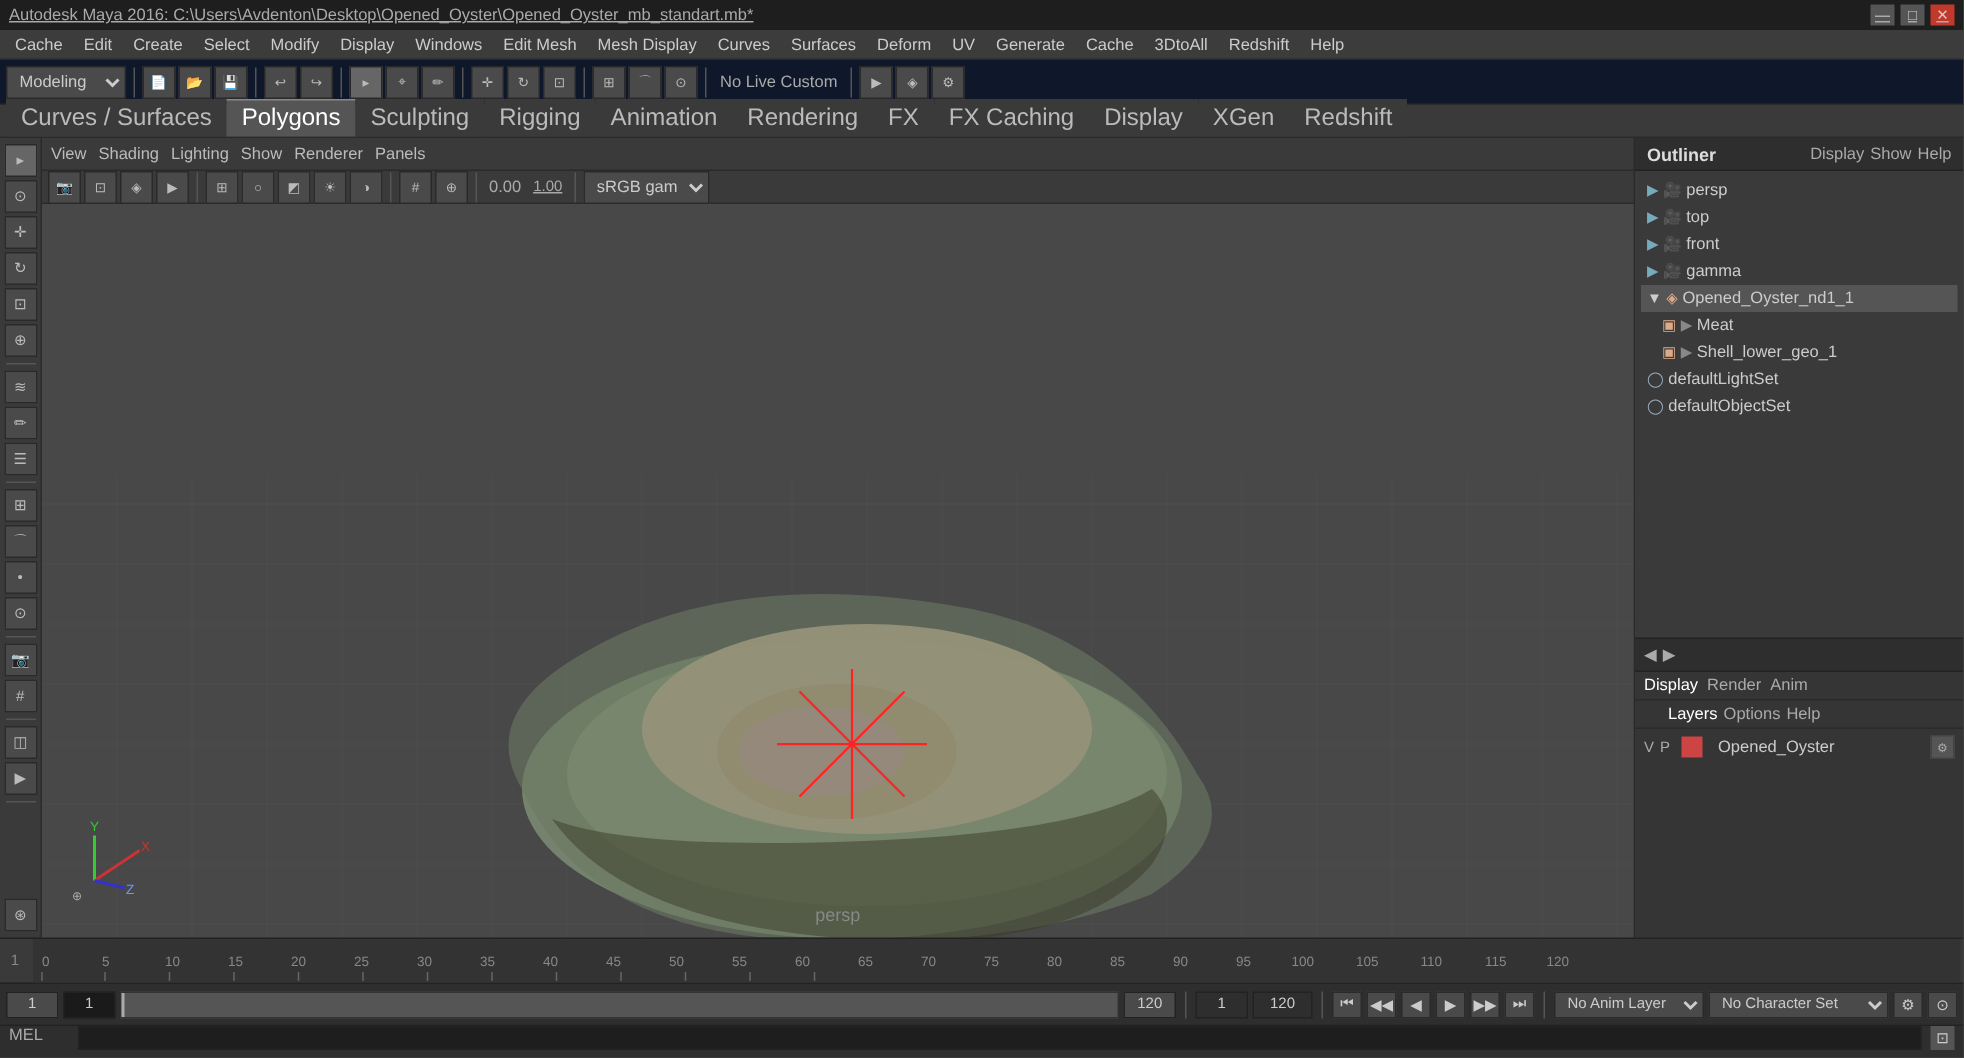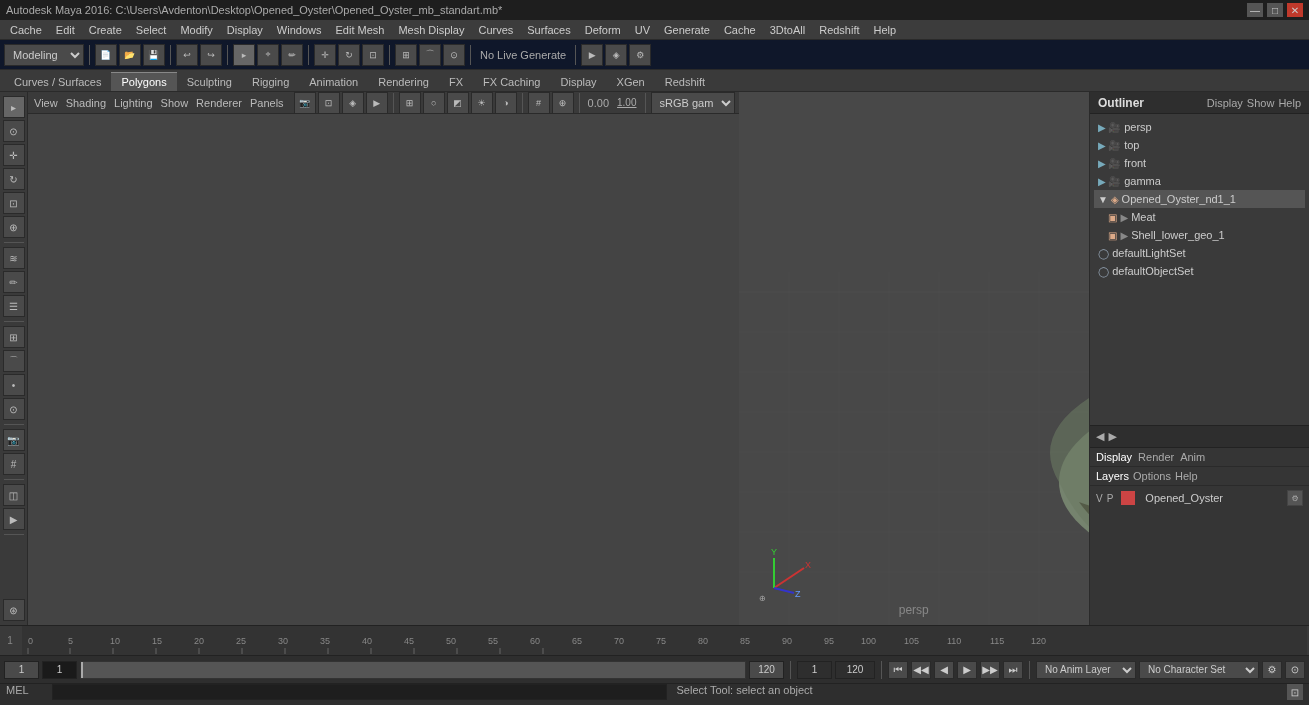--- a/index.html
+++ b/index.html
@@ -16,20 +16,21 @@
     
     #title-bar {
       height: 20px;
       background: #1e1e1e;
       display: flex;
       align-items: center;
       justify-content: space-between;
       padding: 0 6px;
       color: #aaa;
       font-size: 11px;
+      text-decoration: underline;
     }
     #title-bar .win-controls { display: flex; gap: 4px; }
     #title-bar .win-btn {
       width: 16px; height: 14px;
       background: #555; border: none; color: #ccc;
       font-size: 10px; cursor: pointer;
       display: flex; align-items: center; justify-content: center;
     }
 
     
@@ -84,21 +85,21 @@
     #tab-bar {
       height: 22px;
       background: #3a3a3a;
       display: flex;
       align-items: flex-end;
       padding: 0 4px;
       border-bottom: 1px solid #2a2a2a;
     }
     .tab {
       padding: 3px 10px;
-      font-size: 11px;
+      font-size: 16px;
       cursor: pointer;
       background: #3a3a3a;
       color: #bbb;
       border-top: 1px solid transparent;
     }
     .tab.active {
       background: #555;
       color: #fff;
       border-top: 1px solid #888;
     }
@@ -121,21 +122,21 @@
       display: flex; align-items: center; justify-content: center;
       cursor: pointer; font-size: 10px; color: #bbb;
     }
     .side-btn.active { background: #666; }
     .side-sep { width: 20px; height: 1px; background: #555; margin: 2px 0; }
 
     
     #viewport-wrapper {
       flex: 1;
       display: flex;
-      flex-direction: row;
+      flex-direction: column;
       background: #444;
     }
     #viewport-menu {
       height: 22px;
       background: #3a3a3a;
       display: flex;
       align-items: center;
       padding: 0 6px;
       gap: 8px;
       font-size: 11px;
@@ -237,21 +238,21 @@
       display: flex;
       gap: 6px;
       padding: 3px 6px;
       border-bottom: 1px solid #2a2a2a;
     }
     .bp-tab { cursor: pointer; color: #aaa; font-size: 11px; }
     .bp-tab.active { color: #fff; }
     #bp-sub-tabs {
       display: flex;
       gap: 4px;
-      padding: 3px 6px;
+      padding: 3px 22px;
       border-bottom: 1px solid #2a2a2a;
     }
     .bp-sub-tab { cursor: pointer; color: #aaa; font-size: 11px; }
     .bp-sub-tab.active { color: #fff; }
     #bp-layer-row {
       display: flex;
       align-items: center;
       padding: 4px 6px;
       gap: 4px;
     }
@@ -420,21 +421,21 @@
     <div class="toolbar-btn">✏</div>
     <div class="toolbar-sep"></div>
     <div class="toolbar-btn">✛</div>
     <div class="toolbar-btn">↻</div>
     <div class="toolbar-btn">⊡</div>
     <div class="toolbar-sep"></div>
     <div class="toolbar-btn">⊞</div>
     <div class="toolbar-btn">⌒</div>
     <div class="toolbar-btn">⊙</div>
     <div class="toolbar-sep"></div>
-    <span style="font-size:11px;color:#aaa;padding:0 4px;">No Live Generate</span>
+    <span style="font-size:11px;color:#aaa;padding:0 4px;">No Live Custom</span>
     <div class="toolbar-sep"></div>
     <div class="toolbar-btn">▶</div>
     <div class="toolbar-btn">◈</div>
     <div class="toolbar-btn">⚙</div>
   </div>
 
   <div id="tab-bar">
     <div class="tab">Curves / Surfaces</div>
     <div class="tab active">Polygons</div>
     <div class="tab">Sculpting</div>
@@ -769,17 +770,16 @@
     <select class="toolbar-dropdown" style="width:120px;height:18px;font-size:10px;">
       <option>No Character Set</option>
     </select>
     <div class="bc-btn">⚙</div>
     <div class="bc-btn">⊙</div>
   </div>
 
   <div id="status-bar">
     <span id="mel-label">MEL</span>
     <input id="command-line" type="text" placeholder="" style="">
-    <span id="status-text">Select Tool: select an object</span>
     <div id="status-icon">⊡</div>
   </div>
 
 </div>
 
 </body></html>

